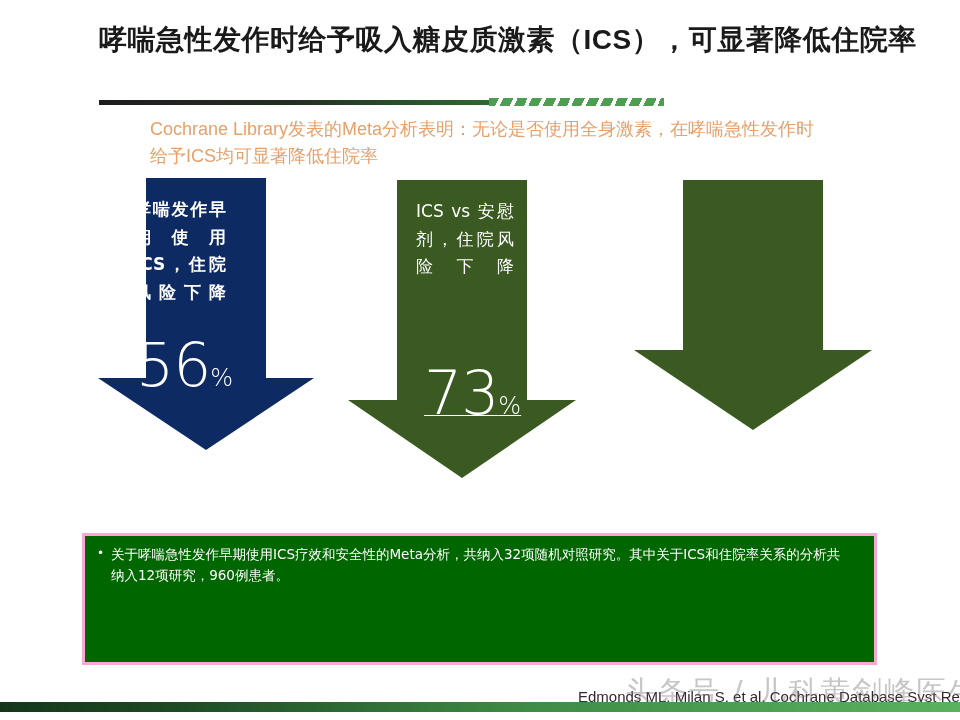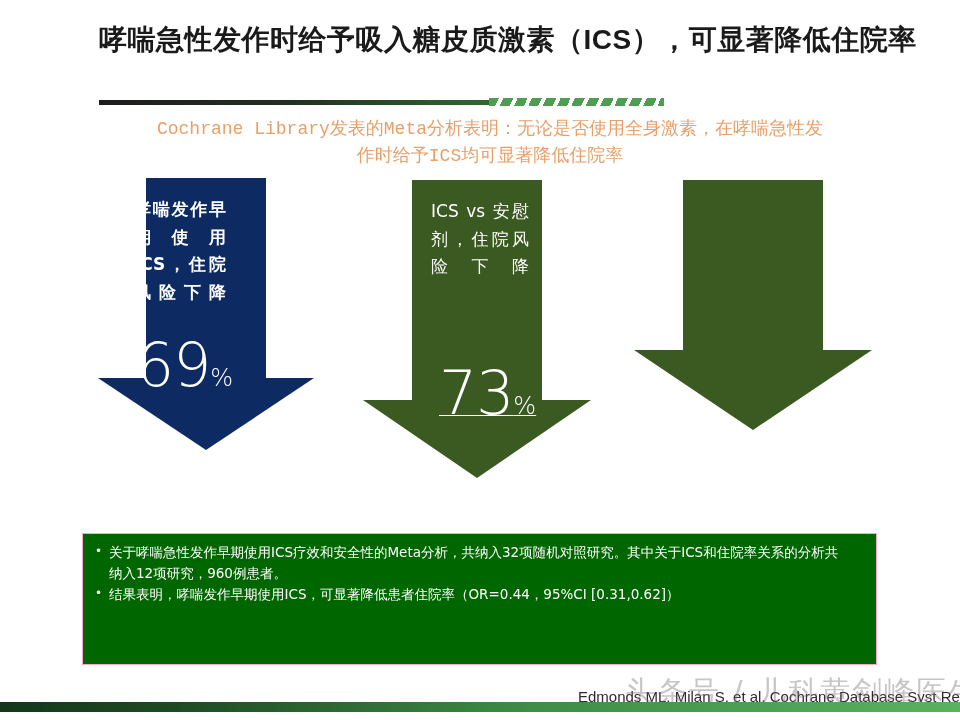--- a/index.html
+++ b/index.html
@@ -49,25 +49,25 @@
         #4d9e52 0px, #4d9e52 9px,
         #ffffff 9px, #ffffff 13px);
   }
 
   
   .subtitle {
     position: absolute;
     left: 150px;
     top: 116px;
     width: 680px;
-    text-align: center;
+    text-align: left;
     color: #e8a06a;
     font-size: 18px;
     line-height: 1.5;
-    font-family: Liberation Mono, monospace;
+    font-family: Liberation Sans, sans-serif;
   }
 
   
   .arrow {
     position: absolute;
   }
   .arrow-shaft {
     position: absolute;
     left: 50%;
     transform: translateX(-50%);
@@ -104,21 +104,21 @@
   #arrow1 .arrow-head {
     top: 200px;
     border-left: 108px solid transparent;
     border-right: 108px solid transparent;
     border-top: 72px solid #0d2a63;
   }
   #arrow1 .arrow-label { left: 36px; top: 18px; width: 92px; font-weight: bold; }
   #arrow1 .arrow-pct { left: 38px; top: 152px; }
 
   
-  #arrow2 { left: 363px; top: 180px; width: 228px; height: 300px; }
+  #arrow2 { left: 348px; top: 180px; width: 228px; height: 300px; }
   #arrow2 .arrow-shaft { width: 130px; height: 222px; background: #3a5a22; }
   #arrow2 .arrow-head {
     top: 220px;
     border-left: 114px solid transparent;
     border-right: 114px solid transparent;
     border-top: 78px solid #3a5a22;
   }
   #arrow2 .arrow-label { left: 68px; top: 18px; width: 98px; }
   #arrow2 .arrow-pct { left: 76px; top: 178px; text-decoration: underline; }
 
@@ -135,21 +135,21 @@
   #arrow3 .arrow-pct { left: 80px; top: 128px; }
 
   
   .notes-box {
     position: absolute;
     left: 82px;
     top: 533px;
     width: 795px;
     height: 132px;
     background: #006600;
-    border: 1px solid #f9a8d4;
+    border: 3px solid #f9a8d4;
     box-sizing: border-box;
     padding: 8px 26px 6px 10px;
   }
   .notes-list {
     margin: 0;
     padding: 0;
     list-style: none;
   }
   .notes-list li {
     position: relative;
@@ -217,41 +217,40 @@
   <div class="title-rule-stripes"></div>
 </div>
 
 <div class="subtitle">Cochrane Library发表的Meta分析表明：无论是否使用全身激素，在哮喘急性发作时给予ICS均可显著降低住院率</div>
 
 <div class="arrow" id="arrow1">
   <div class="arrow-shaft"></div>
   <div class="arrow-head"></div>
   <div class="arrow-label">哮喘发作早期使用ICS，住院风险下降</div>
   <div class="arrow-pct">
-    <span class="num">69</span><span class="sym">%</span>
+    <span class="num">56</span><span class="sym">%</span>
   </div>
 </div>
 
 <div class="arrow" id="arrow2">
   <div class="arrow-shaft"></div>
   <div class="arrow-head"></div>
   <div class="arrow-label">ICS vs 安慰剂，住院风险下降</div>
   <div class="arrow-pct">
     <span class="num">73</span><span class="sym">%</span>
   </div>
 </div>
 
 <div class="arrow" id="arrow3">
   <div class="arrow-shaft"></div>
   <div class="arrow-head"></div>
 </div>
 
 <div class="notes-box">
   <ul class="notes-list">
     <li>关于哮喘急性发作早期使用ICS疗效和安全性的Meta分析，共纳入32项随机对照研究。其中关于ICS和住院率关系的分析共纳入12项研究，960例患者。</li>
-    <li>结果表明，哮喘发作早期使用ICS，可显著降低患者住院率（OR=0.44，95%CI [0.31,0.62]）</li>
   </ul>
 </div>
 
 <div class="citation">Edmonds ML, Milan S, et al. Cochrane Database Syst Rev. 2012.</div>
 <div class="watermark">头条号 / 儿科黄剑峰医生</div>
 <div class="footer-bar"></div>
 <div class="footer-bar-stripes"></div>
 
 </body></html>

